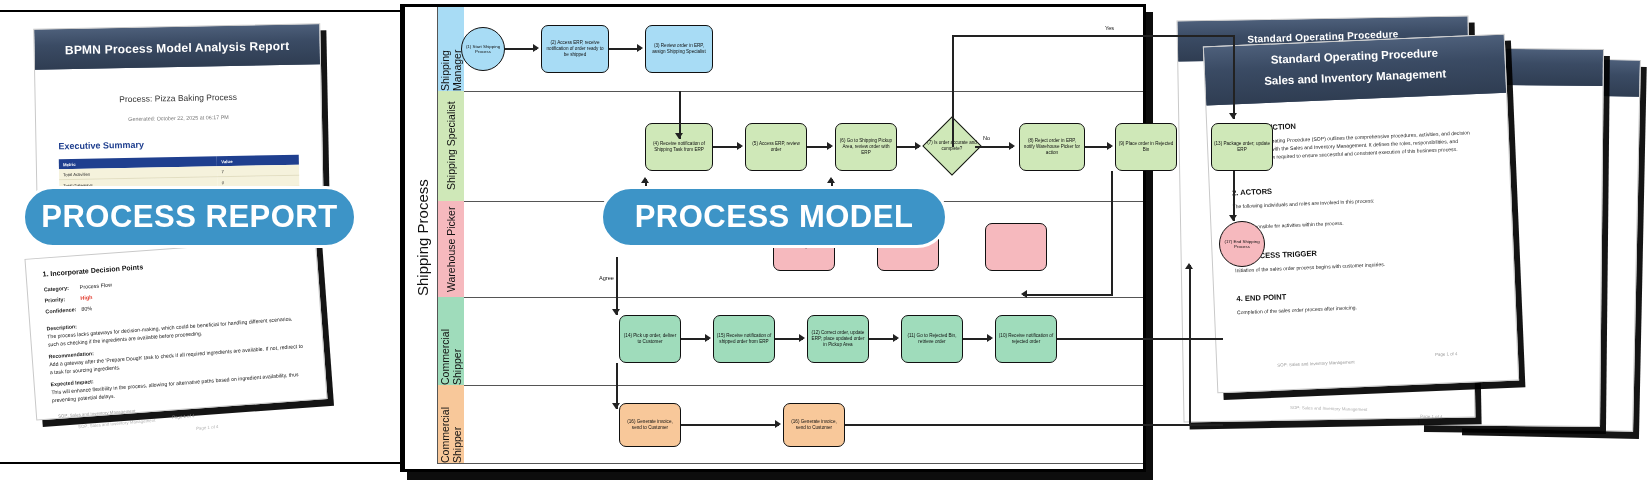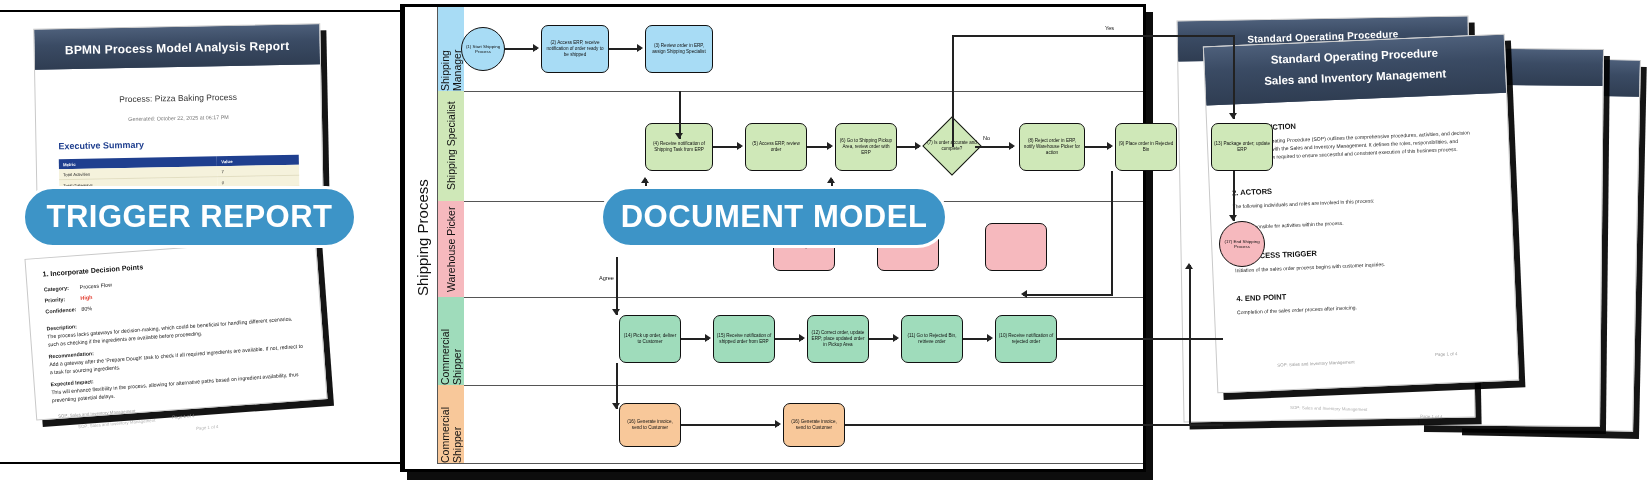--- a/index.html
+++ b/index.html
@@ -299,18 +299,18 @@
       <div class="sop-p" style="left:22px;top:262px;">Completion of the sales order process after invoicing.</div>
 
       <div class="foot" style="left:60px;top:318px;">SOP: Sales and Inventory Management</div>
       <div class="foot" style="left:218px;top:314px;">Page 1 of 4</div>
     </div>
 
     <div class="foot" style="left:1290px;top:406px;transform:rotate(1.6deg);z-index:7;opacity:.8;">SOP: Sales and Inventory Management</div>
     <div class="foot" style="left:1420px;top:414px;transform:rotate(1.6deg);z-index:7;opacity:.8;">Page 1 of 4</div>
   </div>
 
-  <div class="badge" style="left:22px;top:186px;width:335px;height:62px;background:#3d94c7;font-size:31px;z-index:30;">TRIGGER REPORT</div>
-
-  <div class="badge" style="left:600px;top:186px;width:348px;height:62px;background:#3d94c7;font-size:31px;z-index:30;">DOCUMENT MODEL</div>
+  <div class="badge" style="left:22px;top:186px;width:335px;height:62px;background:#3d94c7;font-size:31px;z-index:30;">PROCESS REPORT</div>
+
+  <div class="badge" style="left:600px;top:186px;width:348px;height:62px;background:#3d94c7;font-size:31px;z-index:30;">PROCESS MODEL</div>
 
 
 </div>
 
 </body></html>

